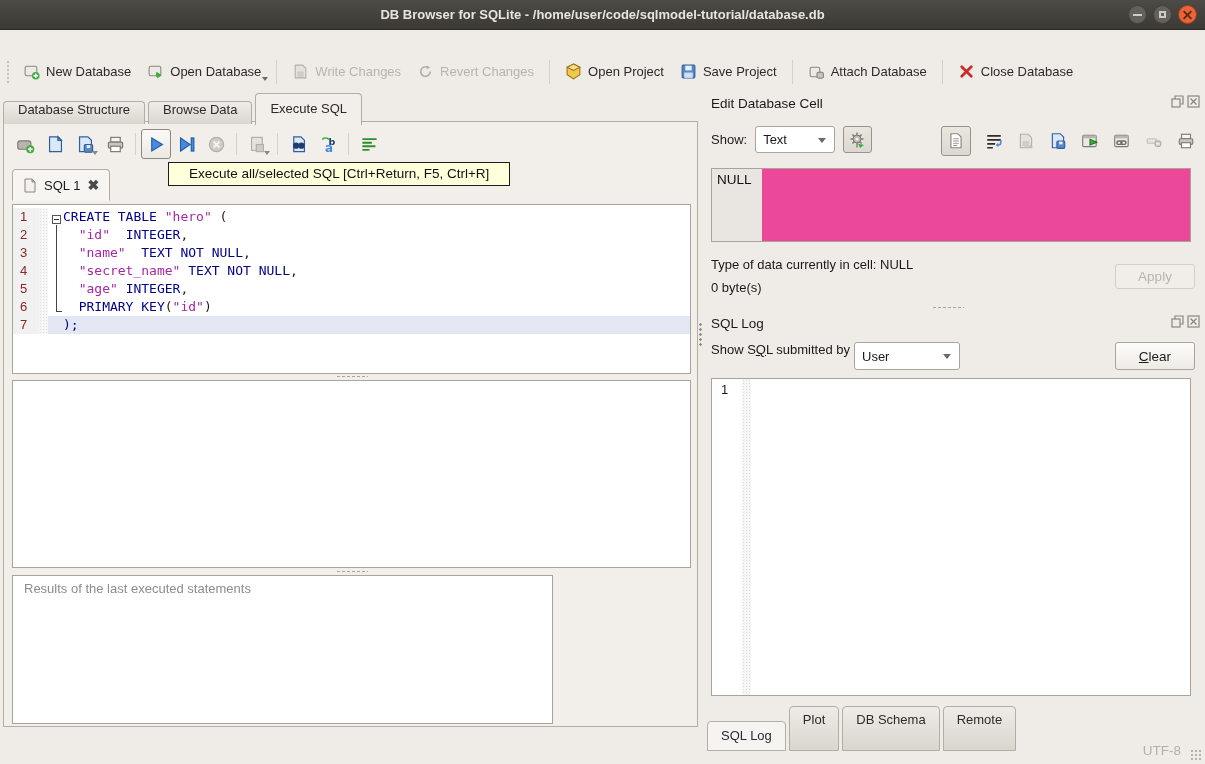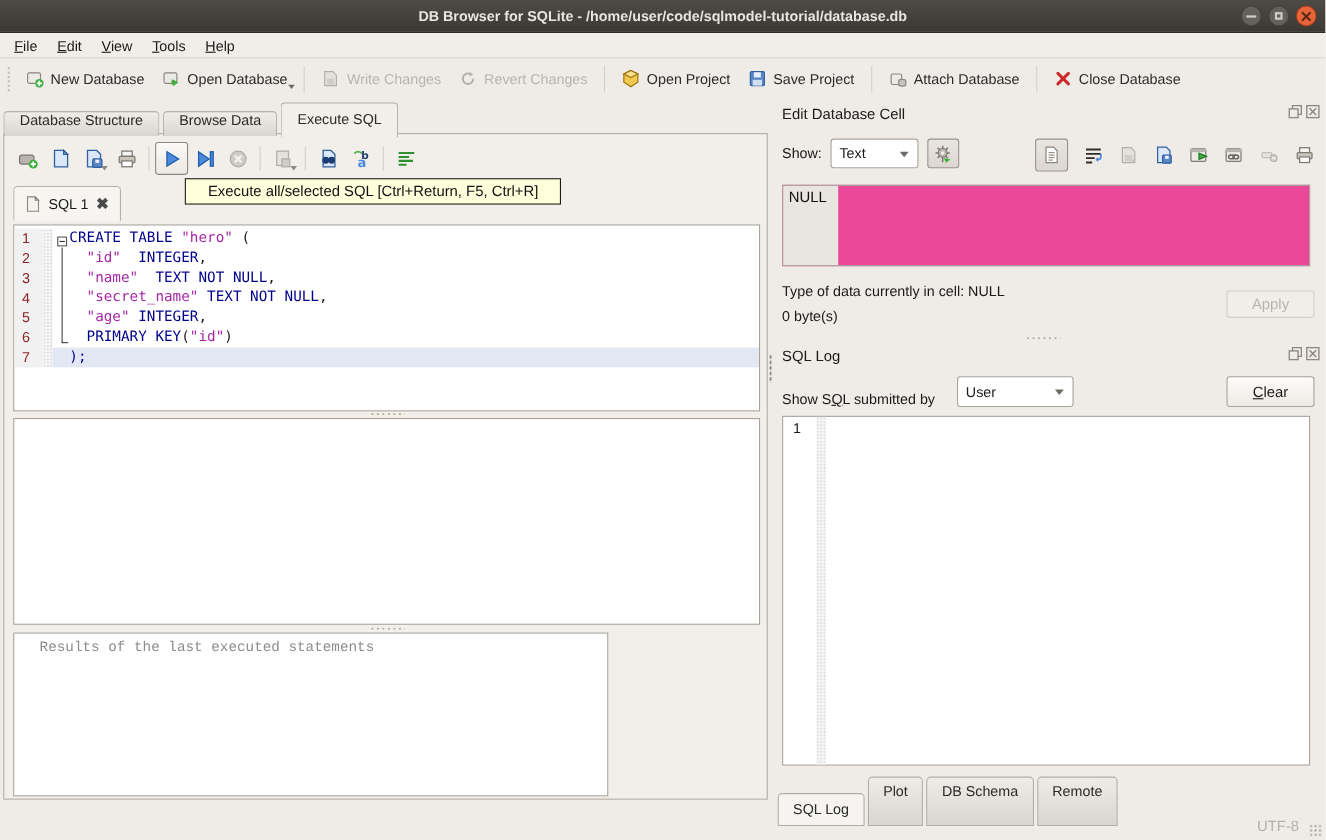--- a/index.html
+++ b/index.html
@@ -80,21 +80,21 @@
     background:#fff; z-index:2; }
   .fold-box::after { content:""; position:absolute; left:1px; top:3px; width:5px; height:1px; background:#333; }
   .fold-vline { position:absolute; left:43px; top:20px; width:1px; height:87px; background:#444; }
   .fold-stub { position:absolute; left:43px; top:106px; width:6px; height:1px; background:#444; }
 
   .h-splitter { position:absolute; left:8px; width:679px; height:5px; display:flex; justify-content:center; align-items:center; }
   .h-splitter::after { content:""; width:32px; height:3px;
     background-image:radial-gradient(#a9a49c 1px, transparent 1.2px); background-size:5px 3px; }
   .blank-pane { position:absolute; top:258px; left:8px; width:679px; height:188px; background:#fff; border:1px solid #a8a39b; }
   .msg-pane { position:absolute; top:453px; left:8px; width:541px; height:149px; background:#fff; border:1px solid #a8a39b;
-    font-family:Liberation Mono, monospace; font-size:13px; color:#8c8c8c; padding:5px 23px; }
+    font-family:Liberation Sans, sans-serif; font-size:13px; color:#8c8c8c; padding:5px 11px; }
 
   .v-splitter { position:absolute; left:699px; top:322px; width:3px; height:26px;
     background-image:radial-gradient(#8f8b84 1px, transparent 1.2px); background-size:3px 5px; }
 
   
   .tooltip { position:absolute; left:168px; top:162px; background:#ffffdc; border:1px solid #1c1c1c;
     padding:3px 20px 4px; font-size:13.5px; color:#111; z-index:10; white-space:nowrap; }
 
   
   .dock { position:absolute; left:703px; top:90px; width:502px; height:644px; }
@@ -150,27 +150,20 @@
       <div class="wb">
           <span class="g-max"></span>
         </div>
       <div class="wb wb-close">
           <span class="g-x1"></span>
           <span class="g-x2"></span>
         </div>
     </div>
   </div>
 
-  <div class="menubar">
-    <div class="menu-item"><span class="mn">F</span><span>ile</span></div>
-    <div class="menu-item"><span class="mn">E</span><span>dit</span></div>
-    <div class="menu-item"><span class="mn">V</span><span>iew</span></div>
-    <div class="menu-item"><span class="mn">T</span><span>ools</span></div>
-    <div class="menu-item"><span class="mn">H</span><span>elp</span></div>
-  </div>
 
   <div class="toolbar">
     <div class="tb-handle"></div>
     <div class="tbtn">
       <svg viewBox="0 0 16 16">
           <rect x="2" y="3" width="11" height="9" rx="1.5" fill="#eceae6" stroke="#8a867e"></rect>
           <circle cx="12" cy="12" r="3.6" fill="#3fae3f"></circle>
           <path d="M12 9.8v4.4M9.8 12h4.4" stroke="#fff" stroke-width="1.4"></path>
         </svg>
       <span class="tlabel">New Database</span>
@@ -498,21 +491,21 @@
       <svg viewBox="0 0 13 13">
           <rect x="1" y="4" width="8" height="8" fill="none" stroke="#8a867e" stroke-width="1.2"></rect>
           <path d="M4 4V1h8v8H9" fill="none" stroke="#8a867e" stroke-width="1.2"></path>
         </svg>
       <svg viewBox="0 0 13 13">
           <rect x="1" y="1" width="11" height="11" fill="none" stroke="#8a867e" stroke-width="1.2"></rect>
           <path d="M3.5 3.5l6 6M9.5 3.5l-6 6" stroke="#8a867e" stroke-width="1.3"></path>
         </svg>
     </div>
 
-    <div style="position:absolute; top:252px; left:8px; display:flex; align-items:flex-end; gap:20px;">
+    <div style="position:absolute; top:252px; left:8px; display:flex; align-items:flex-start; gap:4px;">
       <span><span>Show S</span><span class="mn">Q</span><span>L submitted by</span></span>
       <div class="select" style="width:106px; height:28px;">
         <span>User</span>
       </div>
     </div>
     <div class="btn" style="position:absolute; top:252px; right:10px; width:80px; height:28px;">
       <span><span class="mn">C</span><span>lear</span></span>
     </div>
 
     <div class="log-box">

